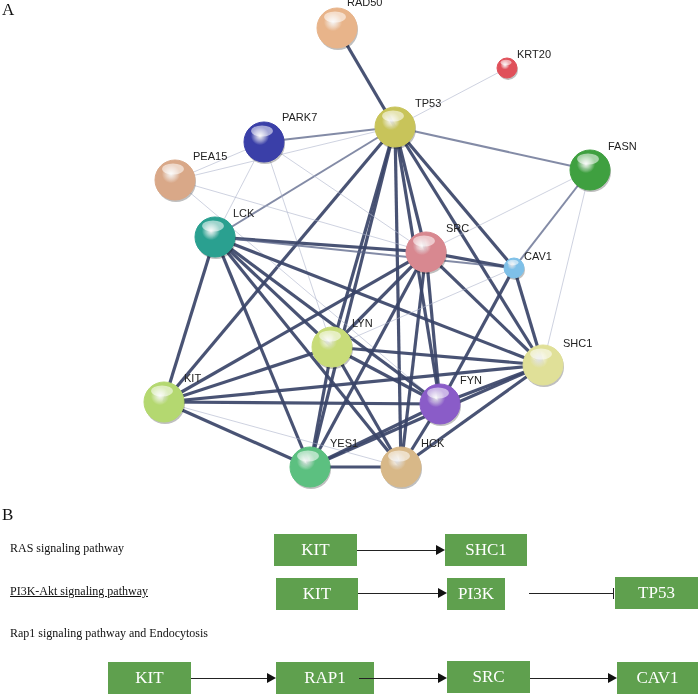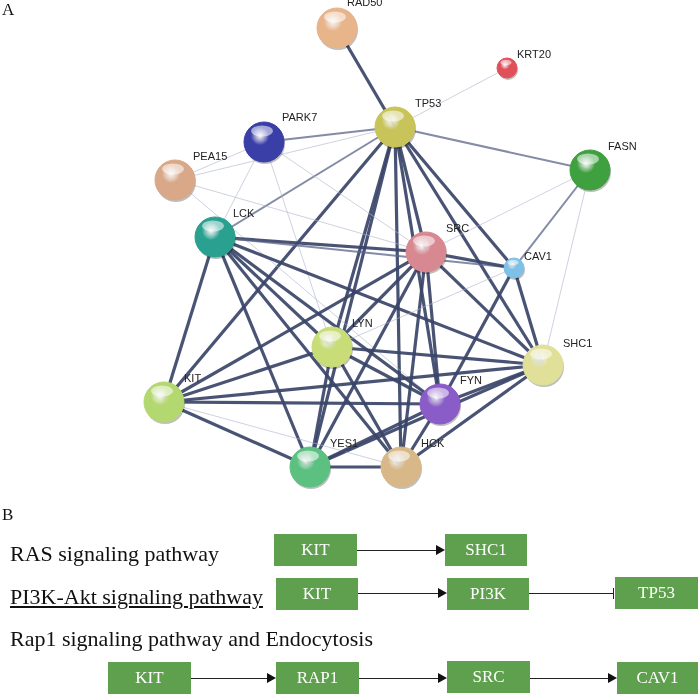--- a/index.html
+++ b/index.html
@@ -2,21 +2,21 @@
 <html><head>
 <meta charset="utf-8">
 <style>
   html, body { margin: 0; padding: 0; background: #ffffff; }
   body { width: 700px; height: 700px; position: relative; overflow: hidden; font-family: "Liberation Serif", serif; }
   .panel-label { position: absolute; font-family: "Liberation Serif", serif; font-size: 17px; color: #111; }
   #panel-a-label { left: 2px; top: 0px; }
   #panel-b-label { left: 2px; top: 505px; }
   #network { position: absolute; left: 0; top: 0; width: 700px; height: 500px; }
   .node-label { font-family: "Liberation Sans", sans-serif; font-size: 11px; fill: #222; }
-  .pathway-title { position: absolute; font-family: "Liberation Serif", serif; font-size: 22px; color: #111; white-space: nowrap; }
+  .pathway-title { position: absolute; font-family: "Liberation Serif", serif; font-size: 12px; color: #111; white-space: nowrap; }
   .gbox { position: absolute; background: #5fa04e; color: #fff; font-family: "Liberation Serif", serif; font-size: 17px;
           display: flex; align-items: center; justify-content: center; height: 32px; }
   .arrow { position: absolute; height: 0; border-top: 1.5px solid #222; }
   .arrow.act::after { content: ""; position: absolute; right: -2px; top: -6px; border-left: 9px solid #111; border-top: 5px solid transparent; border-bottom: 5px solid transparent; }
   .arrow.inh::after { content: ""; position: absolute; right: -1px; top: -6px; width: 1.5px; height: 11px; background: #222; }
 </style>
 </head>
 <body>
 
 <div id="panel-a-label" class="panel-label">A</div>
@@ -254,24 +254,24 @@
 <div id="panel-b-label" class="panel-label">B</div>
 
 <div class="pathway-title" style="left:10px; top:541px;">RAS signaling pathway</div>
 <div class="gbox" style="left:274px; top:534px; width:83px;">KIT</div>
 <div class="arrow act" style="left:357px; top:550px; width:86px;"></div>
 <div class="gbox" style="left:445px; top:534px; width:82px;">SHC1</div>
 
 <div class="pathway-title" style="left:10px; top:584px;text-decoration:underline;">PI3K-Akt signaling pathway</div>
 <div class="gbox" style="left:276px; top:578px; width:82px;">KIT</div>
 <div class="arrow act" style="left:358px; top:593px; width:87px;"></div>
-<div class="gbox" style="left:447px; top:578px; width:82px;">PI3K</div>
+<div class="gbox" style="left:447px; top:578px; width:58px;">PI3K</div>
 <div class="arrow inh" style="left:529px; top:593px; width:84px;"></div>
 <div class="gbox" style="left:615px; top:577px; width:83px;">TP53</div>
 
 <div class="pathway-title" style="left:10px; top:626px;text-align:right;">Rap1 signaling pathway and Endocytosis</div>
 <div class="gbox" style="left:108px; top:662px; width:83px;">KIT</div>
 <div class="arrow act" style="left:191px; top:678px; width:83px;"></div>
-<div class="gbox" style="left:276px; top:662px; width:83px;">RAP1</div>
+<div class="gbox" style="left:276px; top:662px; width:98px;">RAP1</div>
 <div class="arrow act" style="left:359px; top:678px; width:86px;"></div>
 <div class="gbox" style="left:447px; top:661px; width:83px;">SRC</div>
 <div class="arrow act" style="left:530px; top:678px; width:85px;"></div>
 <div class="gbox" style="left:617px; top:662px; width:81px;">CAV1</div>
 
 </body></html>

